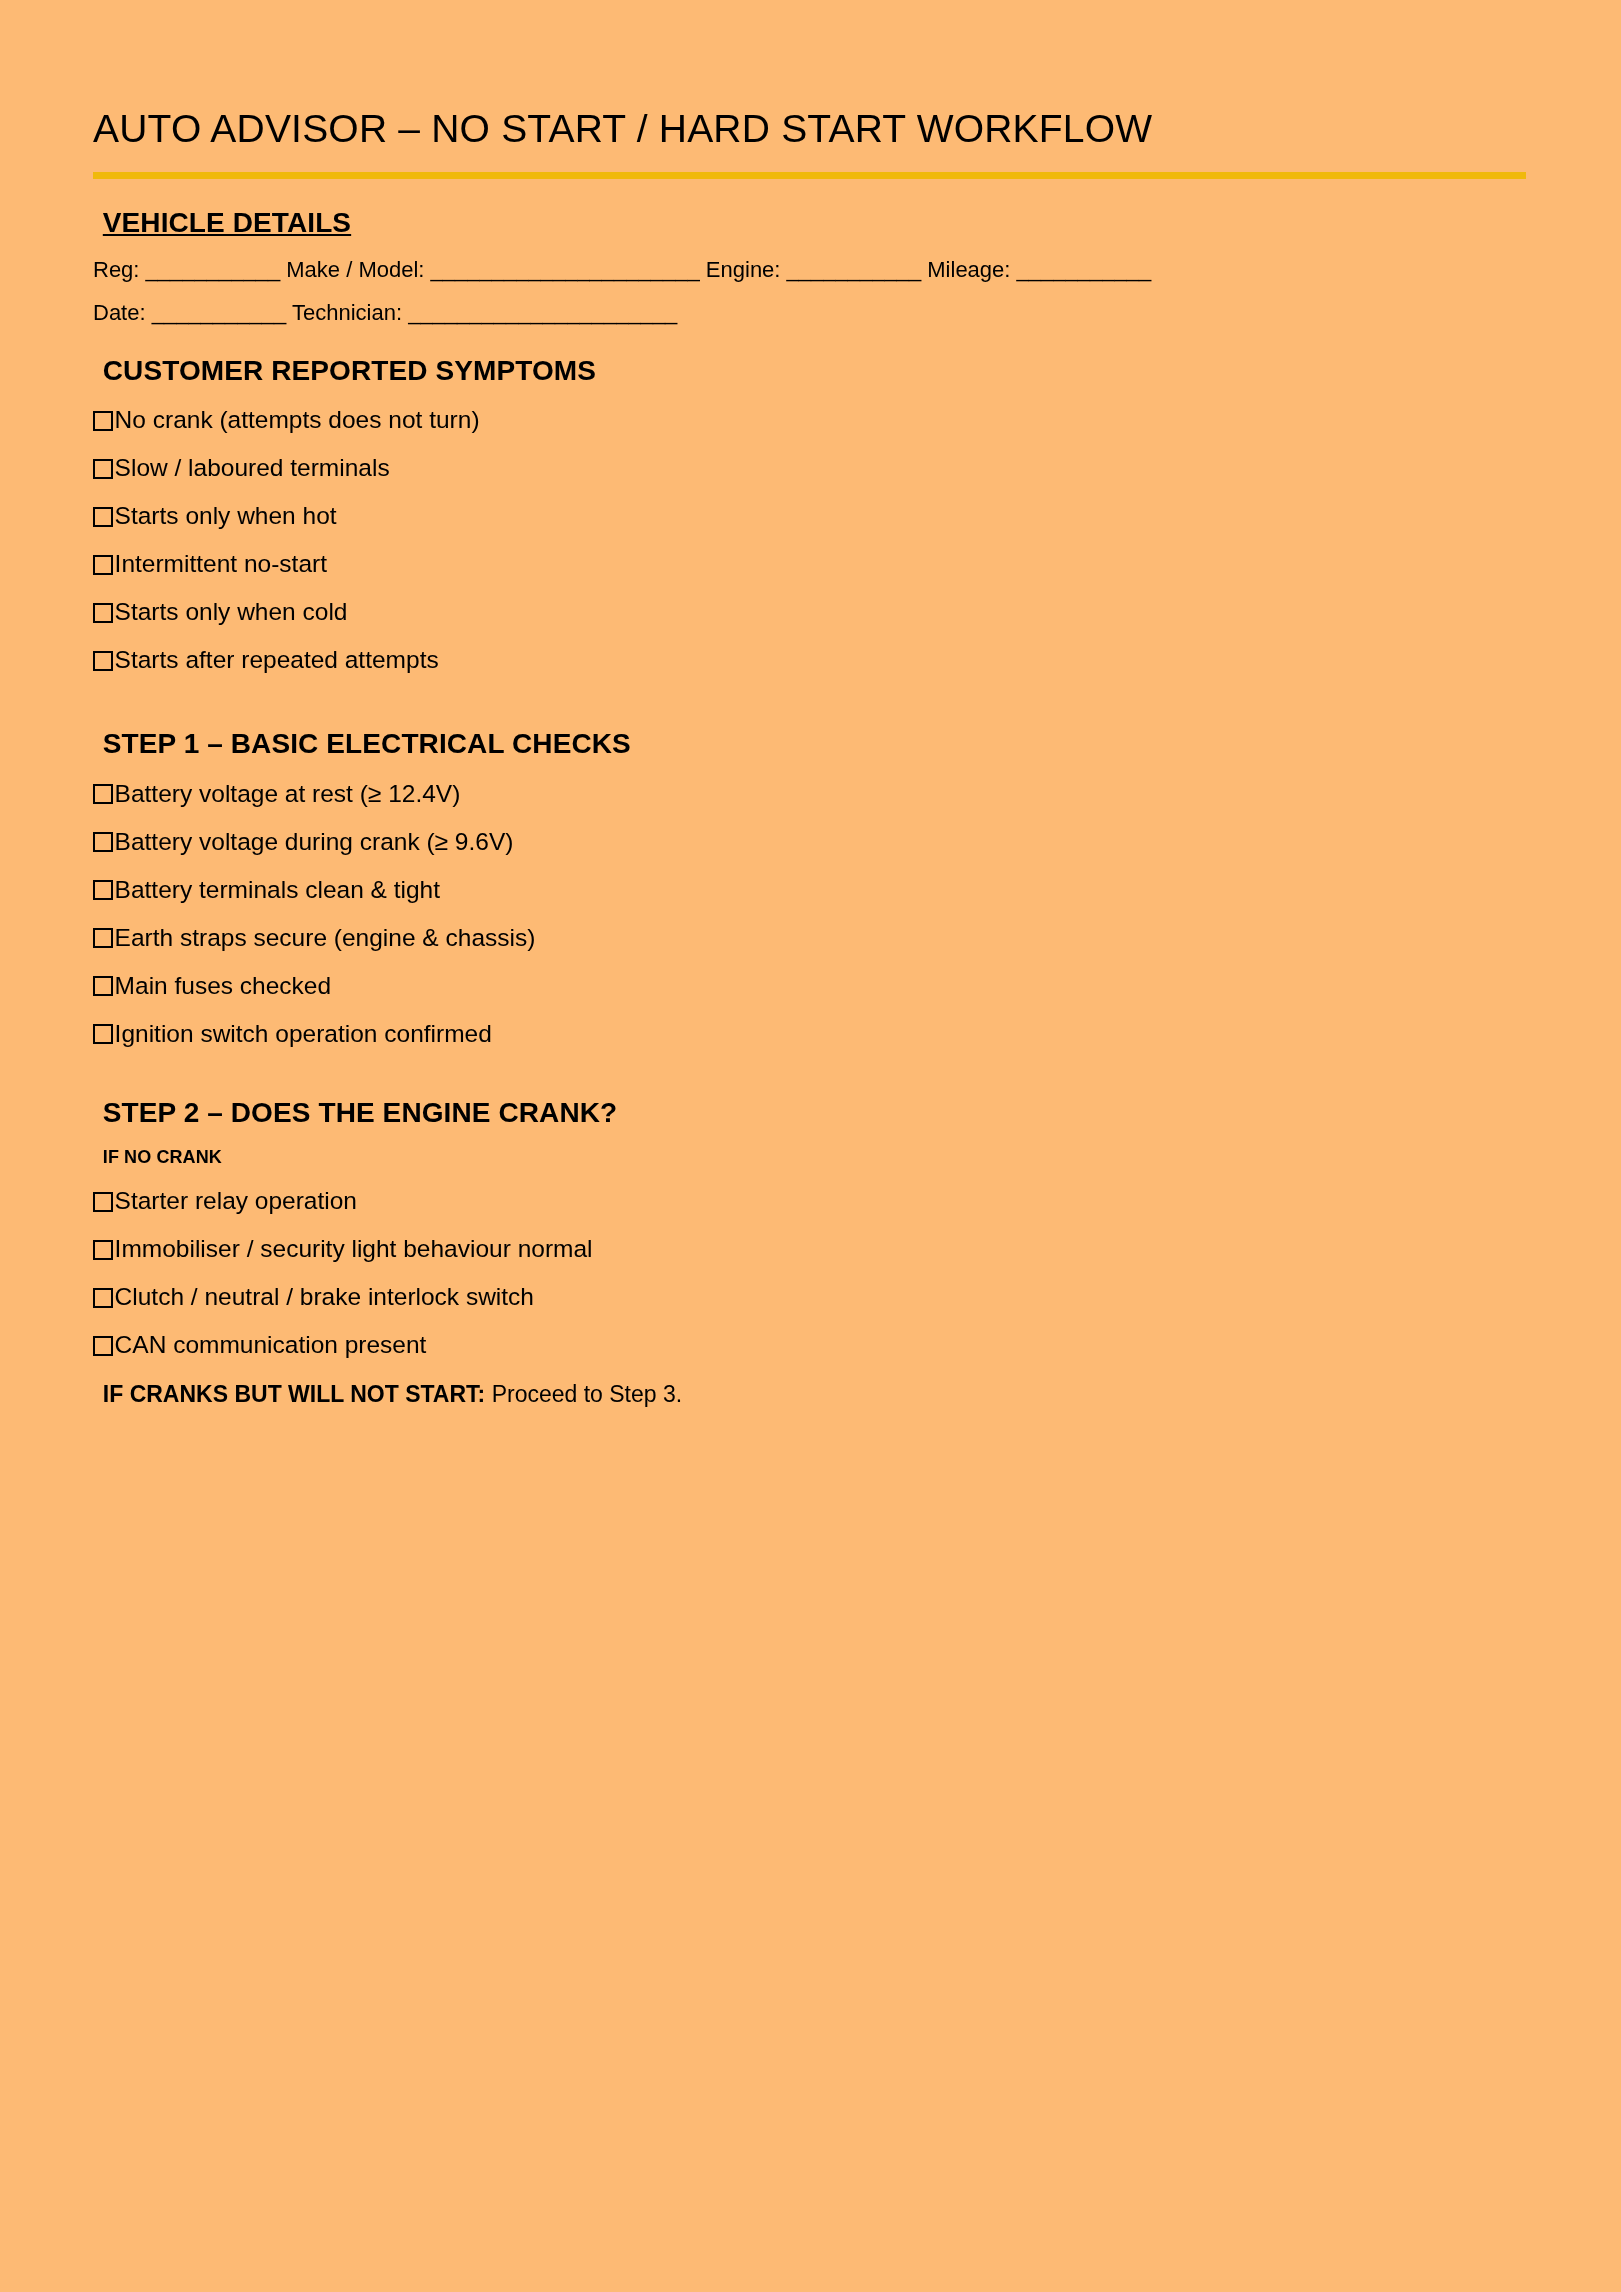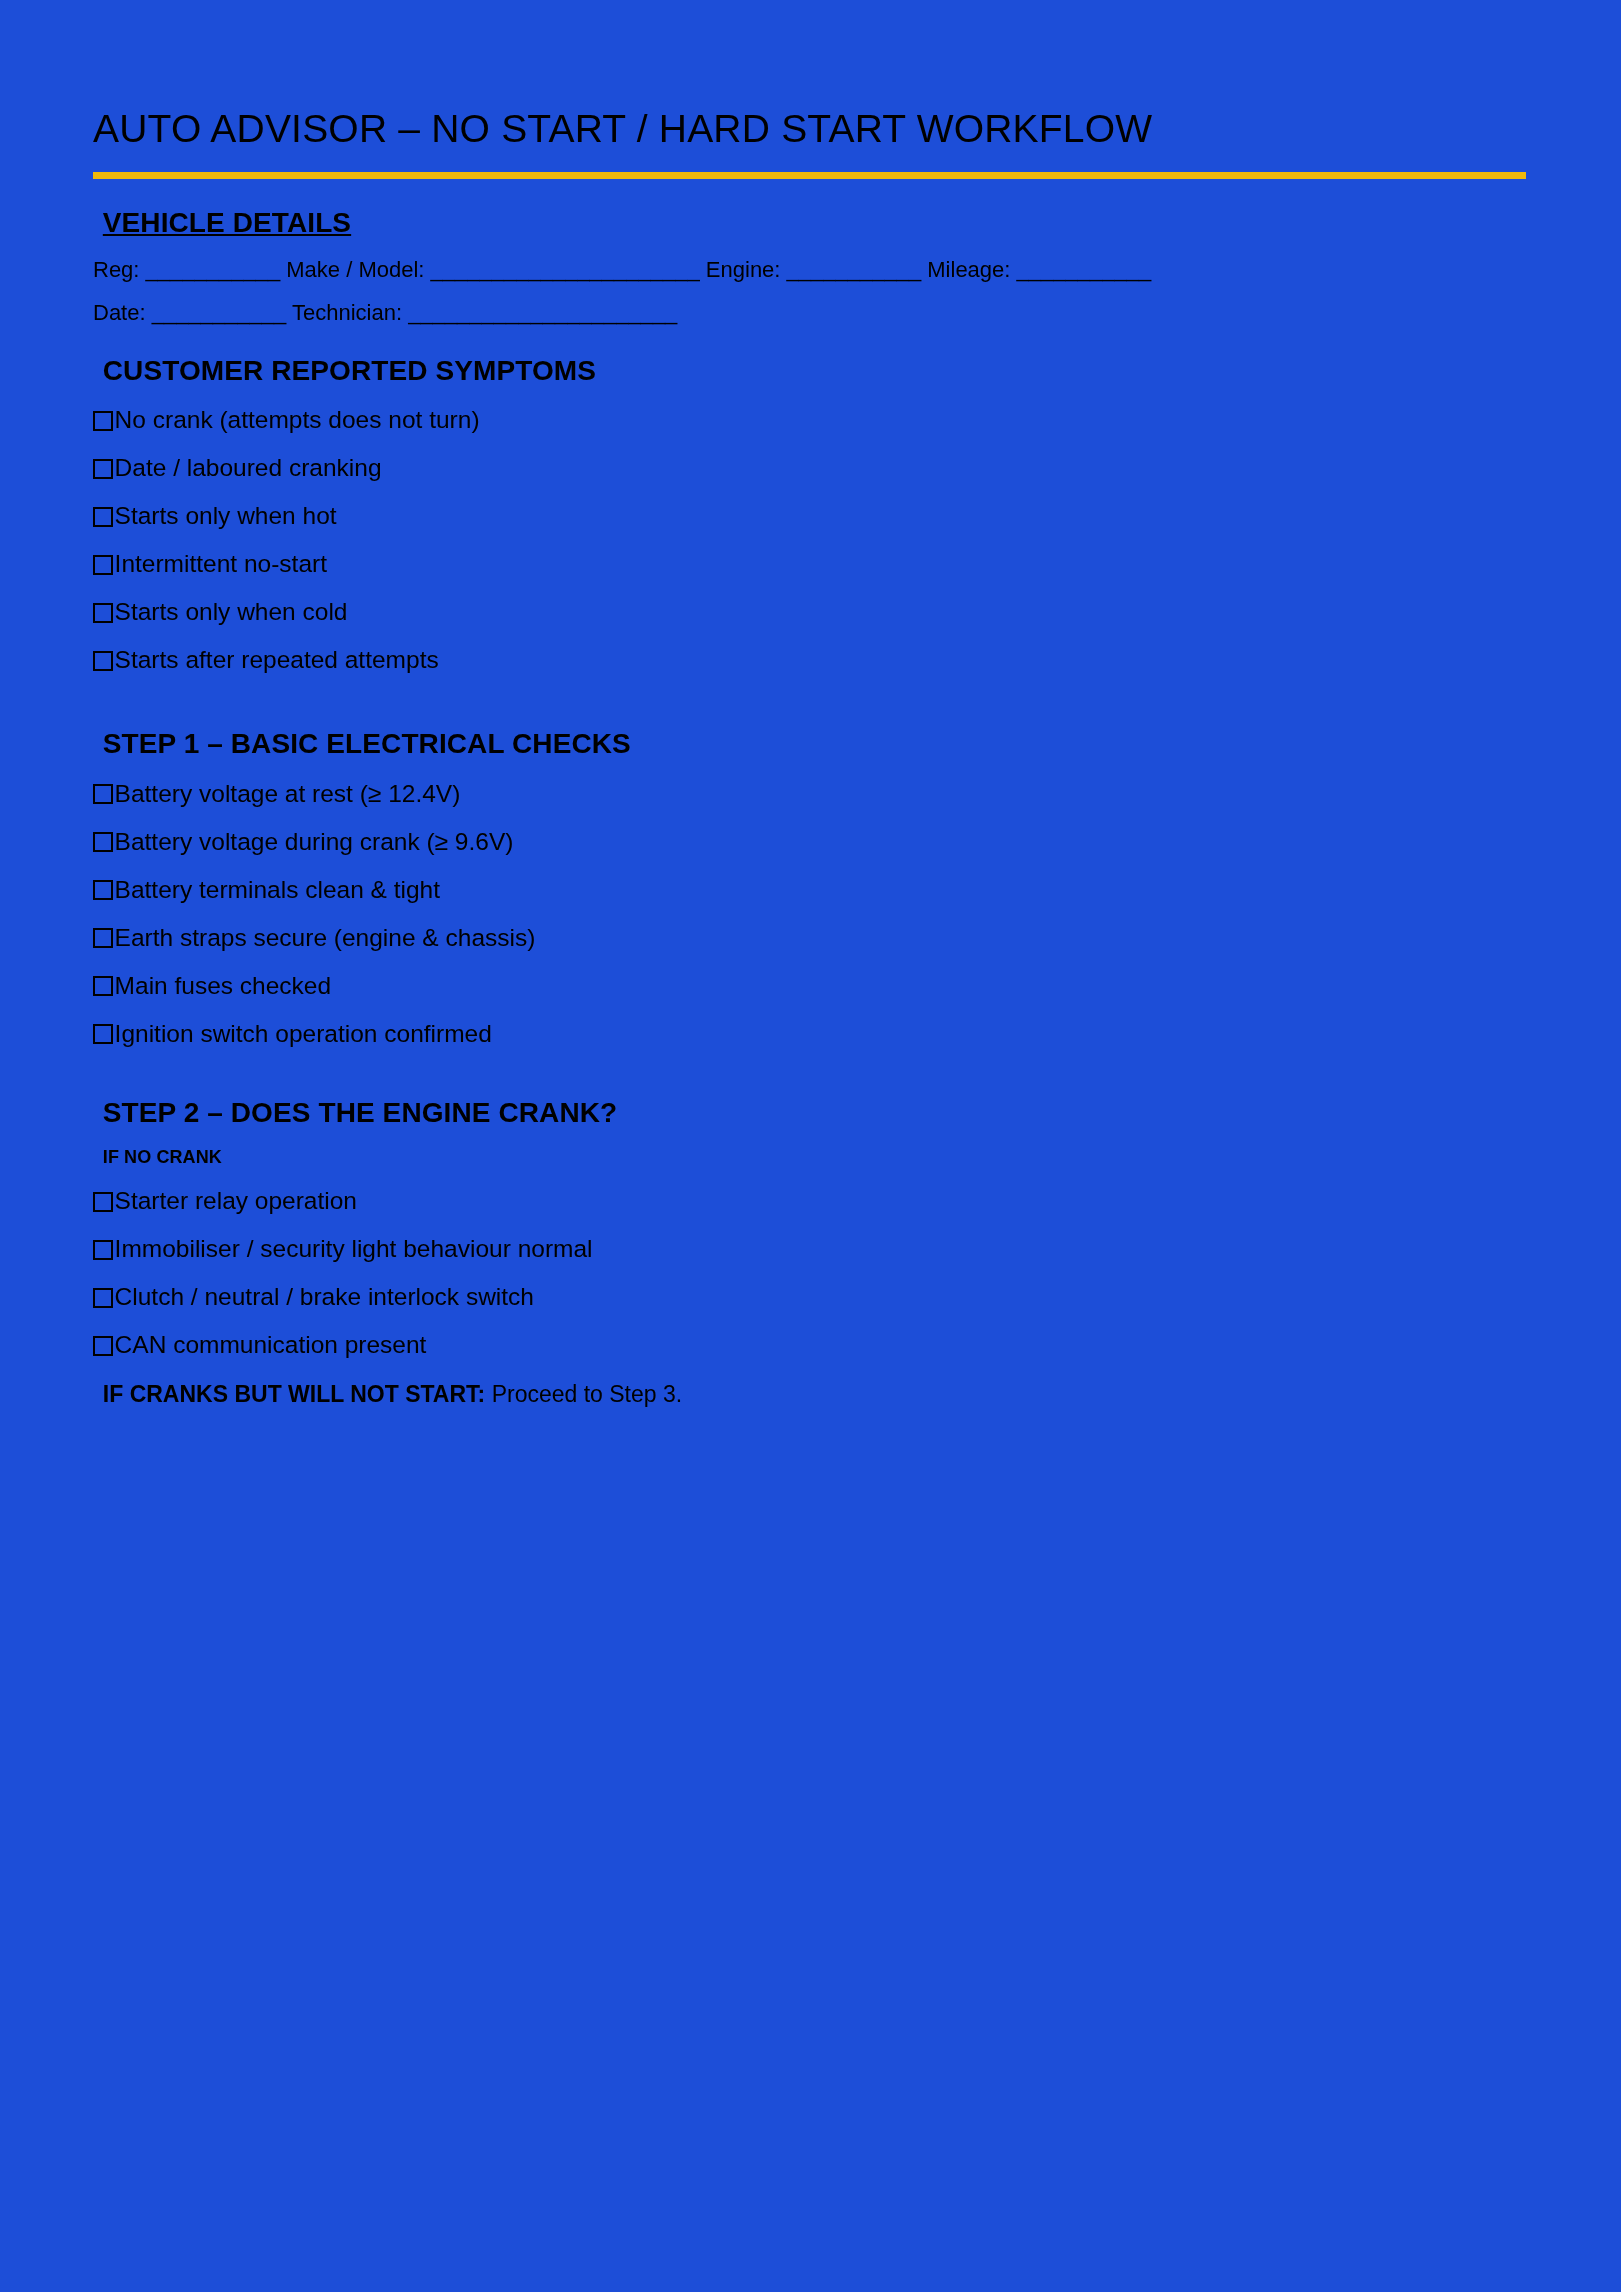--- a/index.html
+++ b/index.html
@@ -10,21 +10,21 @@
   body {
     font-family: "Liberation Sans", sans-serif;
     color: #000000;
     -webkit-font-smoothing: antialiased;
   }
   .page {
     position: relative;
     width: 1621px;
     height: 2293px;
     margin: 0 auto;
-    background: #1d4ed8;
+    background: #fdba74;
     box-sizing: border-box;
     overflow: hidden;
   }
   .content {
     position: absolute;
     left: 93px;
     top: 0;
     width: 1431px;
   }
 
@@ -124,21 +124,21 @@
     <p class="form-line">Date: ___________ Technician: ______________________</p>
 
     <h2 class="section-heading h-symptoms">CUSTOMER REPORTED SYMPTOMS</h2>
 
     <div class="check-row first">
       <span class="checkbox"></span>
       <span class="check-label">No crank (attempts does not turn)</span>
     </div>
     <div class="check-row">
       <span class="checkbox"></span>
-      <span class="check-label">Date / laboured cranking</span>
+      <span class="check-label">Slow / laboured terminals</span>
     </div>
     <div class="check-row">
       <span class="checkbox"></span>
       <span class="check-label">Starts only when hot</span>
     </div>
     <div class="check-row">
       <span class="checkbox"></span>
       <span class="check-label">Intermittent no-start</span>
     </div>
     <div class="check-row">

